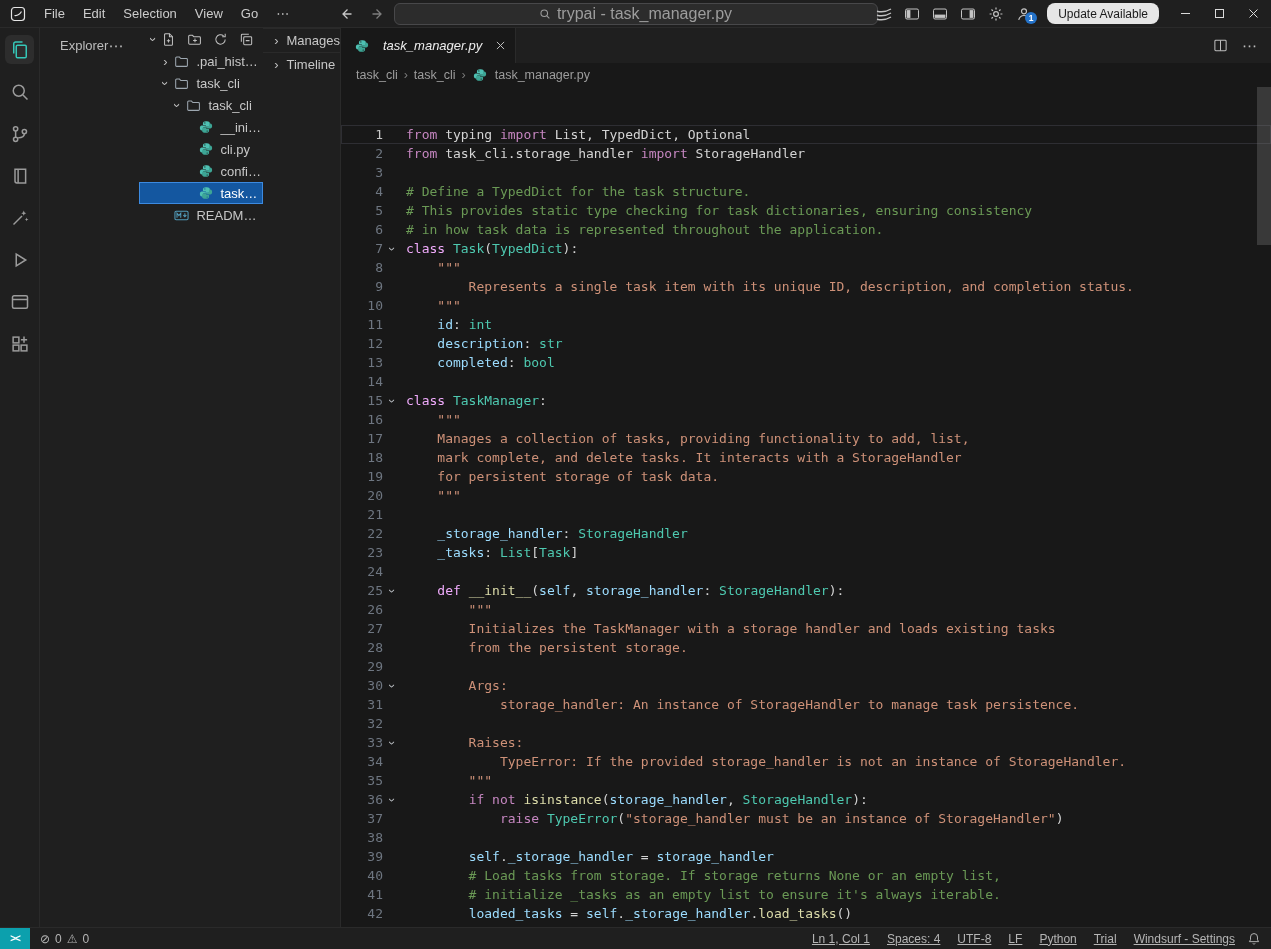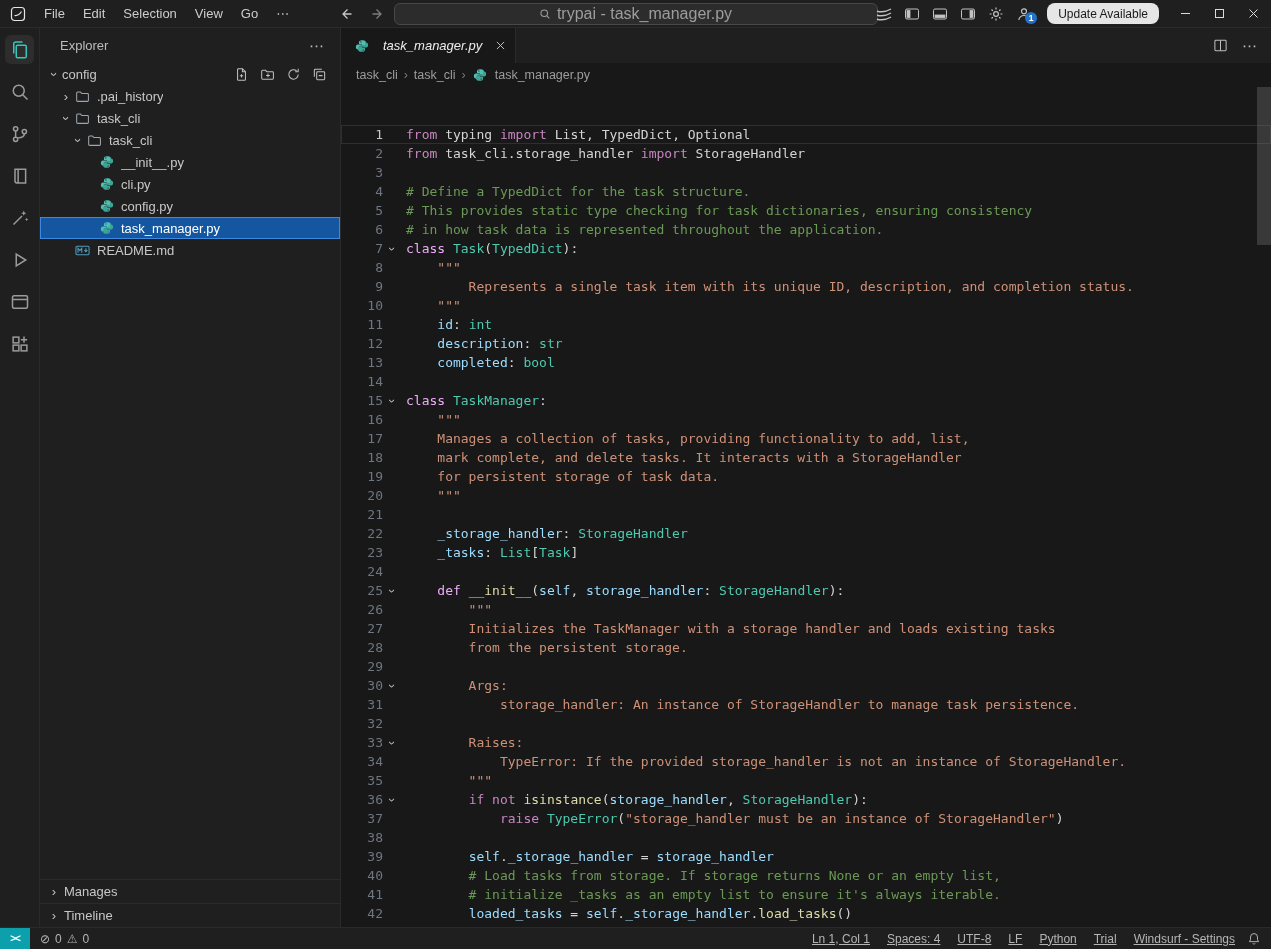--- a/index.html
+++ b/index.html
@@ -28,21 +28,21 @@
   .wc{width:32px;height:100%;display:flex;align-items:center;justify-content:center;color:#dadada;}
 
   
   .main{flex:1;display:flex;min-height:0;}
 
   .activitybar{width:40px;flex:none;background:#1f1f1f;display:flex;flex-direction:column;align-items:center;
     padding-top:7px;gap:13px;border-right:1px solid #2a2a2a;box-sizing:border-box;}
   .ab-item{width:29px;height:29px;border-radius:6px;display:flex;align-items:center;justify-content:center;color:#9b9b9b;}
   .ab-item.active{color:#35c7b8;background:#2d2d2d;}
 
-  .sidebar{width:301px;flex:none;background:#1f1f1f;display:flex;flex-direction:column;font-size:13px;color:#c7c7c7;
+  .sidebar{width:301px;flex:none;background:#1f1f1f;display:flex;font-size:13px;color:#c7c7c7;
     border-right:1px solid #2a2a2a;box-sizing:border-box;min-height:0;}
   .sb-header{height:35px;flex:none;display:flex;align-items:center;padding:0 16px 0 20px;color:#bcbcbc;}
   .sb-more{margin-left:auto;color:#bcbcbc;font-size:15px;line-height:1;}
   .tree{flex:1;min-height:0;overflow:hidden;}
   .trow{height:22px;display:flex;align-items:center;white-space:nowrap;box-sizing:border-box;}
   .trow.selected{background:#1457a0;color:#ffffff;outline:1px solid #3c8ae0;outline-offset:-1px;}
   .twisty{width:16px;flex:none;display:flex;justify-content:center;color:#c0c0c0;}
   .chev{display:inline-block;font-size:13px;line-height:1;}
   .chev.rot{transform:rotate(90deg);}
   .ficon{width:17px;height:16px;flex:none;display:flex;justify-content:center;align-items:center;margin-right:6px;}

